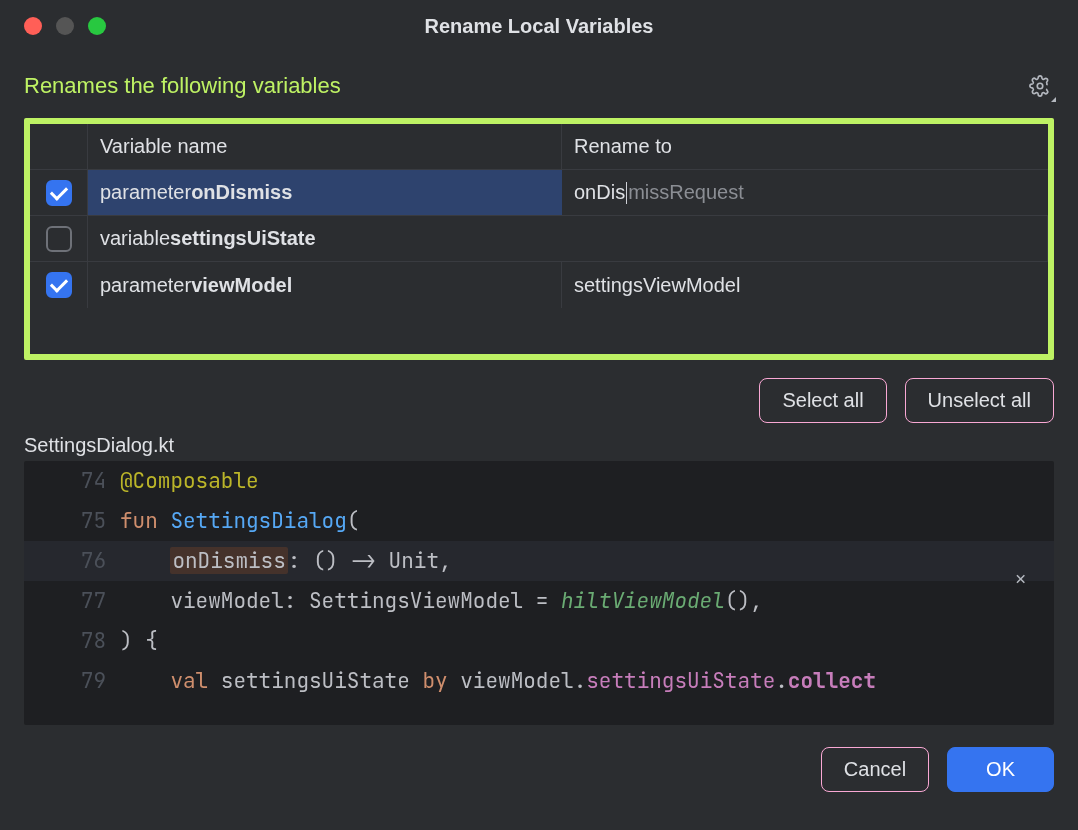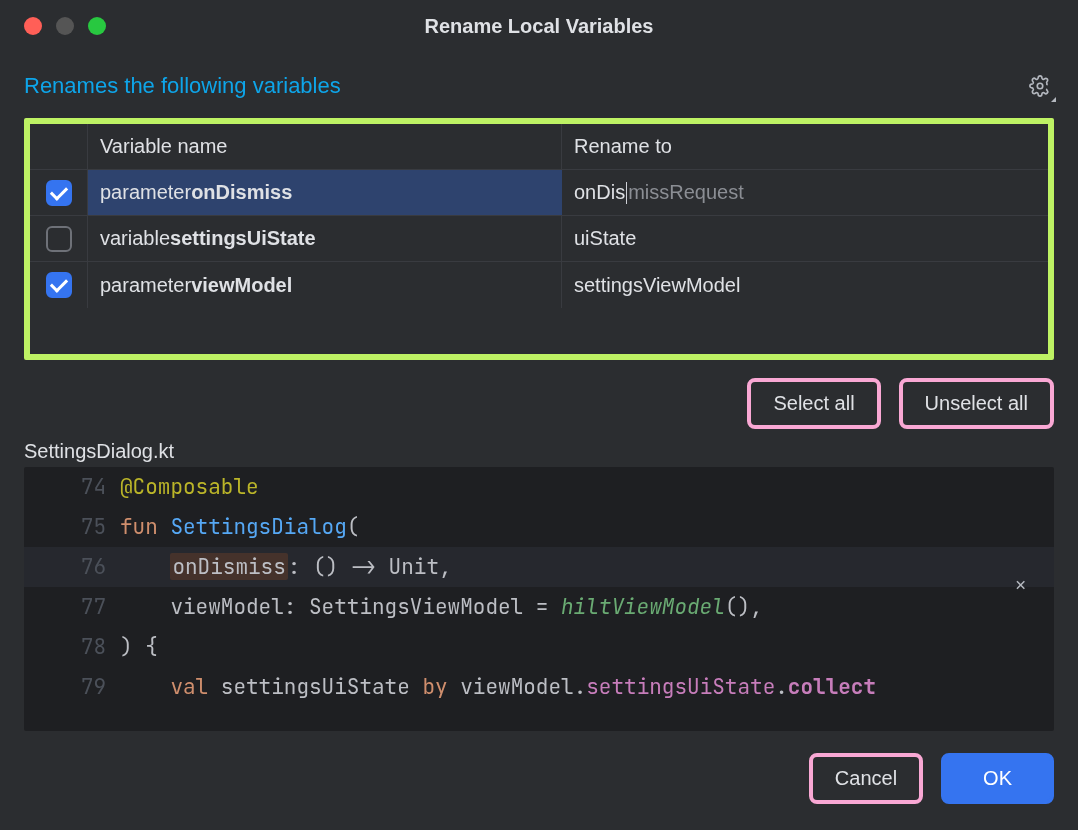--- a/index.html
+++ b/index.html
@@ -44,21 +44,21 @@
       padding: 20px 24px 0 24px;
     }
     .heading-row {
       display: flex;
       justify-content: space-between;
       align-items: center;
       margin-bottom: 18px;
     }
     .heading {
       font-size: 22px;
-      color: #0ea5e9;
+      color: #bef264;
       font-weight: 400;
     }
     .gear {
       width: 28px;
       height: 28px;
       display: flex;
       align-items: center;
       justify-content: center;
       cursor: pointer;
       color: #b4b8bf;
@@ -165,21 +165,21 @@
       transform: rotate(45deg) translate(-1px,-1px);
     }
     .empty-row { height: 46px; }
     .btn-row {
       display: flex;
       gap: 18px;
       justify-content: flex-end;
       margin-top: 18px;
     }
     .btn {
-      border: 4px solid #f9a8d4;
+      border: 1px solid #f9a8d4;
       background: transparent;
       color: #dfe1e5;
       font-size: 20px;
       padding: 10px 22px;
       border-radius: 8px;
       cursor: pointer;
     }
     .btn.primary {
       background: #3574f0;
       border-color: #3574f0;
@@ -290,21 +290,20 @@
           </div>
         </div>
         <div class="trow">
           <div class="col-check">
             <div class="checkbox"></div>
           </div>
           <div class="col-name">
             <span class="var-kind">variable </span>
             <span class="var-name">settingsUiState</span>
           </div>
-          <div class="col-rename">uiState</div>
         </div>
         <div class="trow">
           <div class="col-check">
             <div class="checkbox checked"></div>
           </div>
           <div class="col-name">
             <span class="var-kind">parameter </span>
             <span class="var-name">viewModel</span>
           </div>
           <div class="col-rename">settingsViewModel</div>

